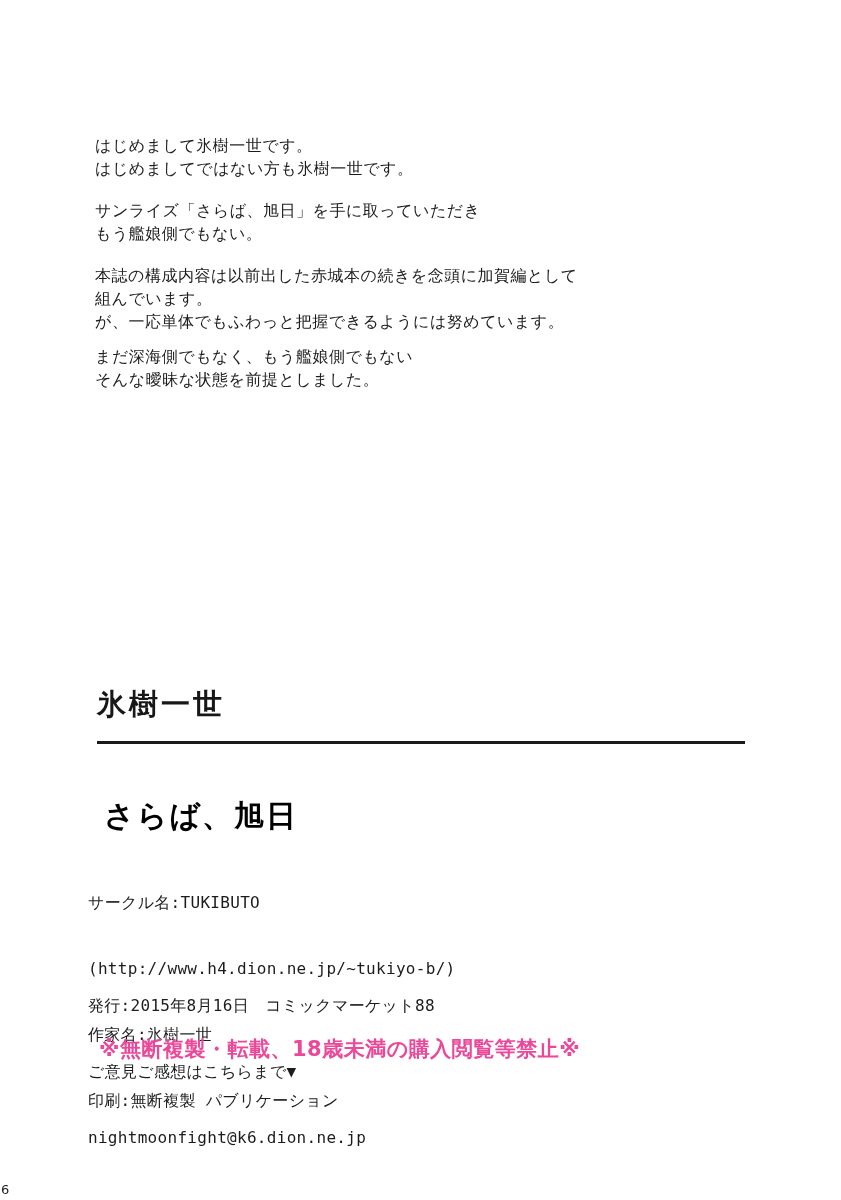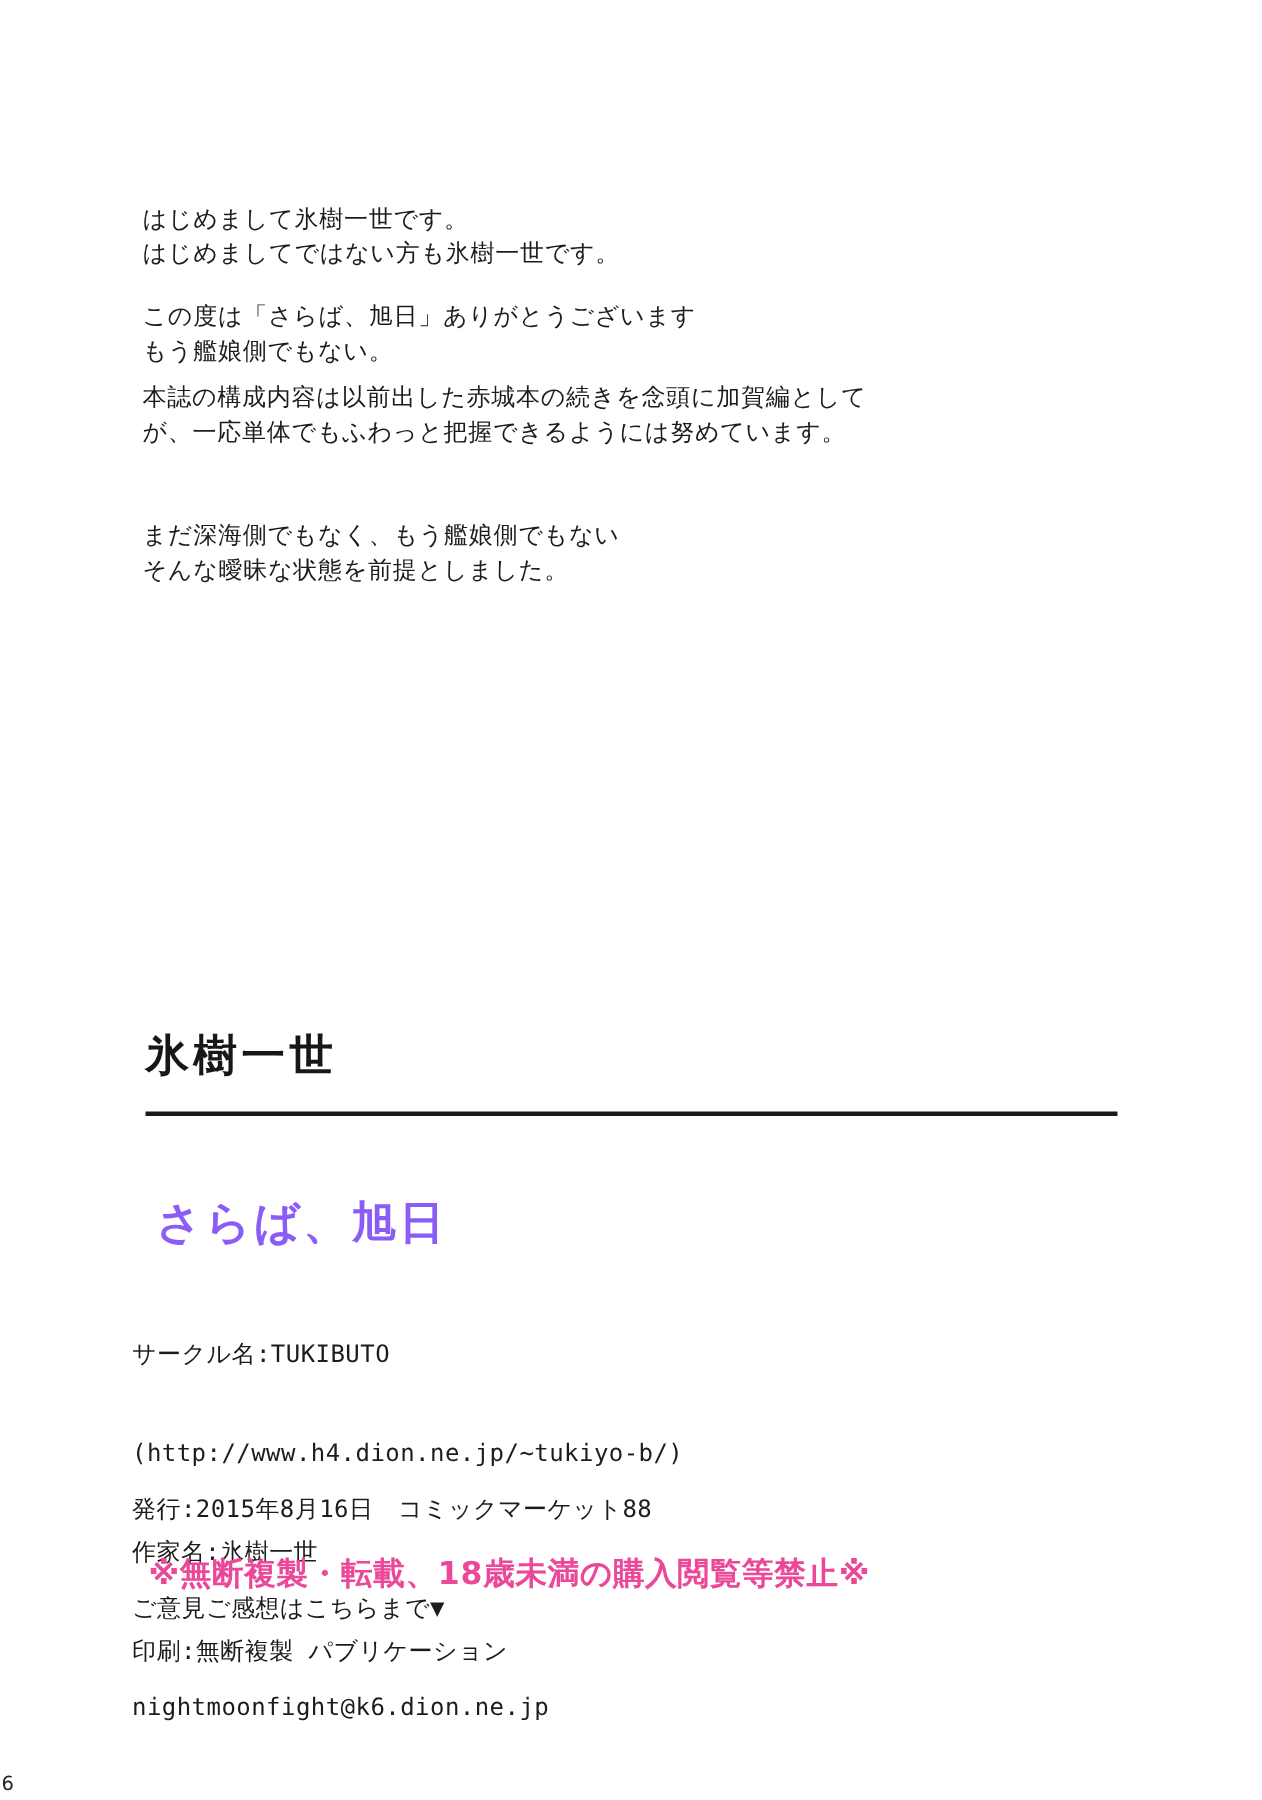--- a/index.html
+++ b/index.html
@@ -48,21 +48,21 @@
   }
   .doujin-title {
     position: absolute;
     left: 104px;
     top: 799px;
     font-family: "DejaVu Sans", "Liberation Sans", sans-serif;
     font-size: 30px;
     font-weight: bold;
     letter-spacing: 2px;
     line-height: 1.15;
-    color: #8b5cf6;
+    color: #000000;
     white-space: nowrap;
   }
   .colophon-block {
     position: absolute;
     left: 88px;
     font-family: "DejaVu Sans Mono", "Liberation Mono", monospace;
     font-size: 16px;
     line-height: 22px;
     letter-spacing: 0.3px;
     color: #1c1c1c;
@@ -93,25 +93,26 @@
 </head>
 <body>
 
 <div class="page">
 
   <div class="greeting-para" style="top:134px">
     <div>はじめまして氷樹一世です。</div>
     <div>はじめましてではない方も氷樹一世です。</div>
   </div>
   <div class="greeting-para" style="top:199px">
-    <div>この度は「さらば、旭日」ありがとうございます</div>
+    <div>サンライズ「さらば、旭日」を手に取っていただき</div>
     <div>もう艦娘側でもない。</div>
   </div>
-  <div class="greeting-para" style="top:253px">
+  <div class="greeting-para" style="top:264px">
     <div>本誌の構成内容は以前出した赤城本の続きを念頭に加賀編として</div>
+    <div>組んでいます。</div>
     <div>が、一応単体でもふわっと把握できるようには努めています。</div>
   </div>
   <div class="greeting-para" style="top:345px">
     <div>まだ深海側でもなく、もう艦娘側でもない</div>
     <div>そんな曖昧な状態を前提としました。</div>
   </div>
 
   <div class="author-heading">氷樹一世</div>
   <div class="divider"></div>
 

